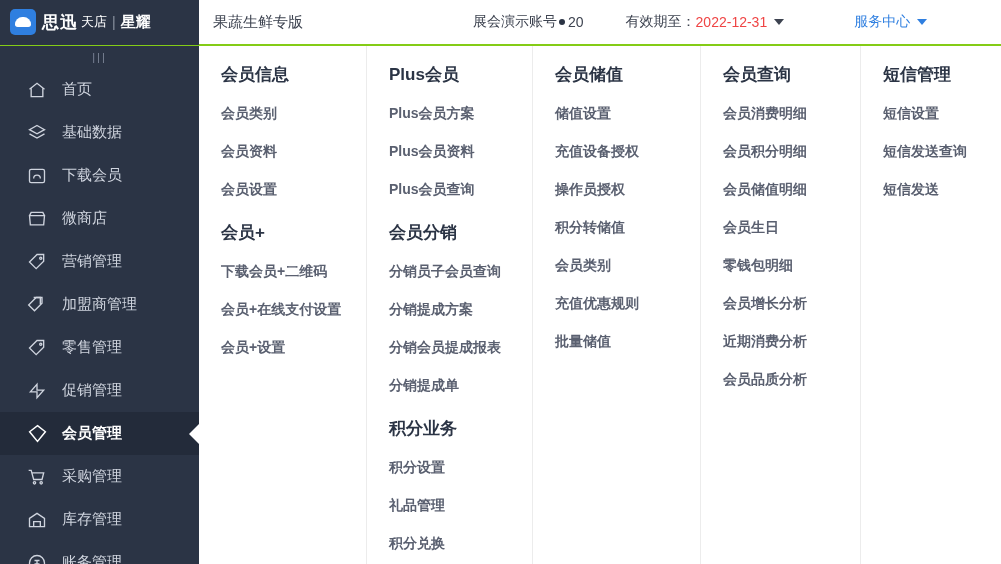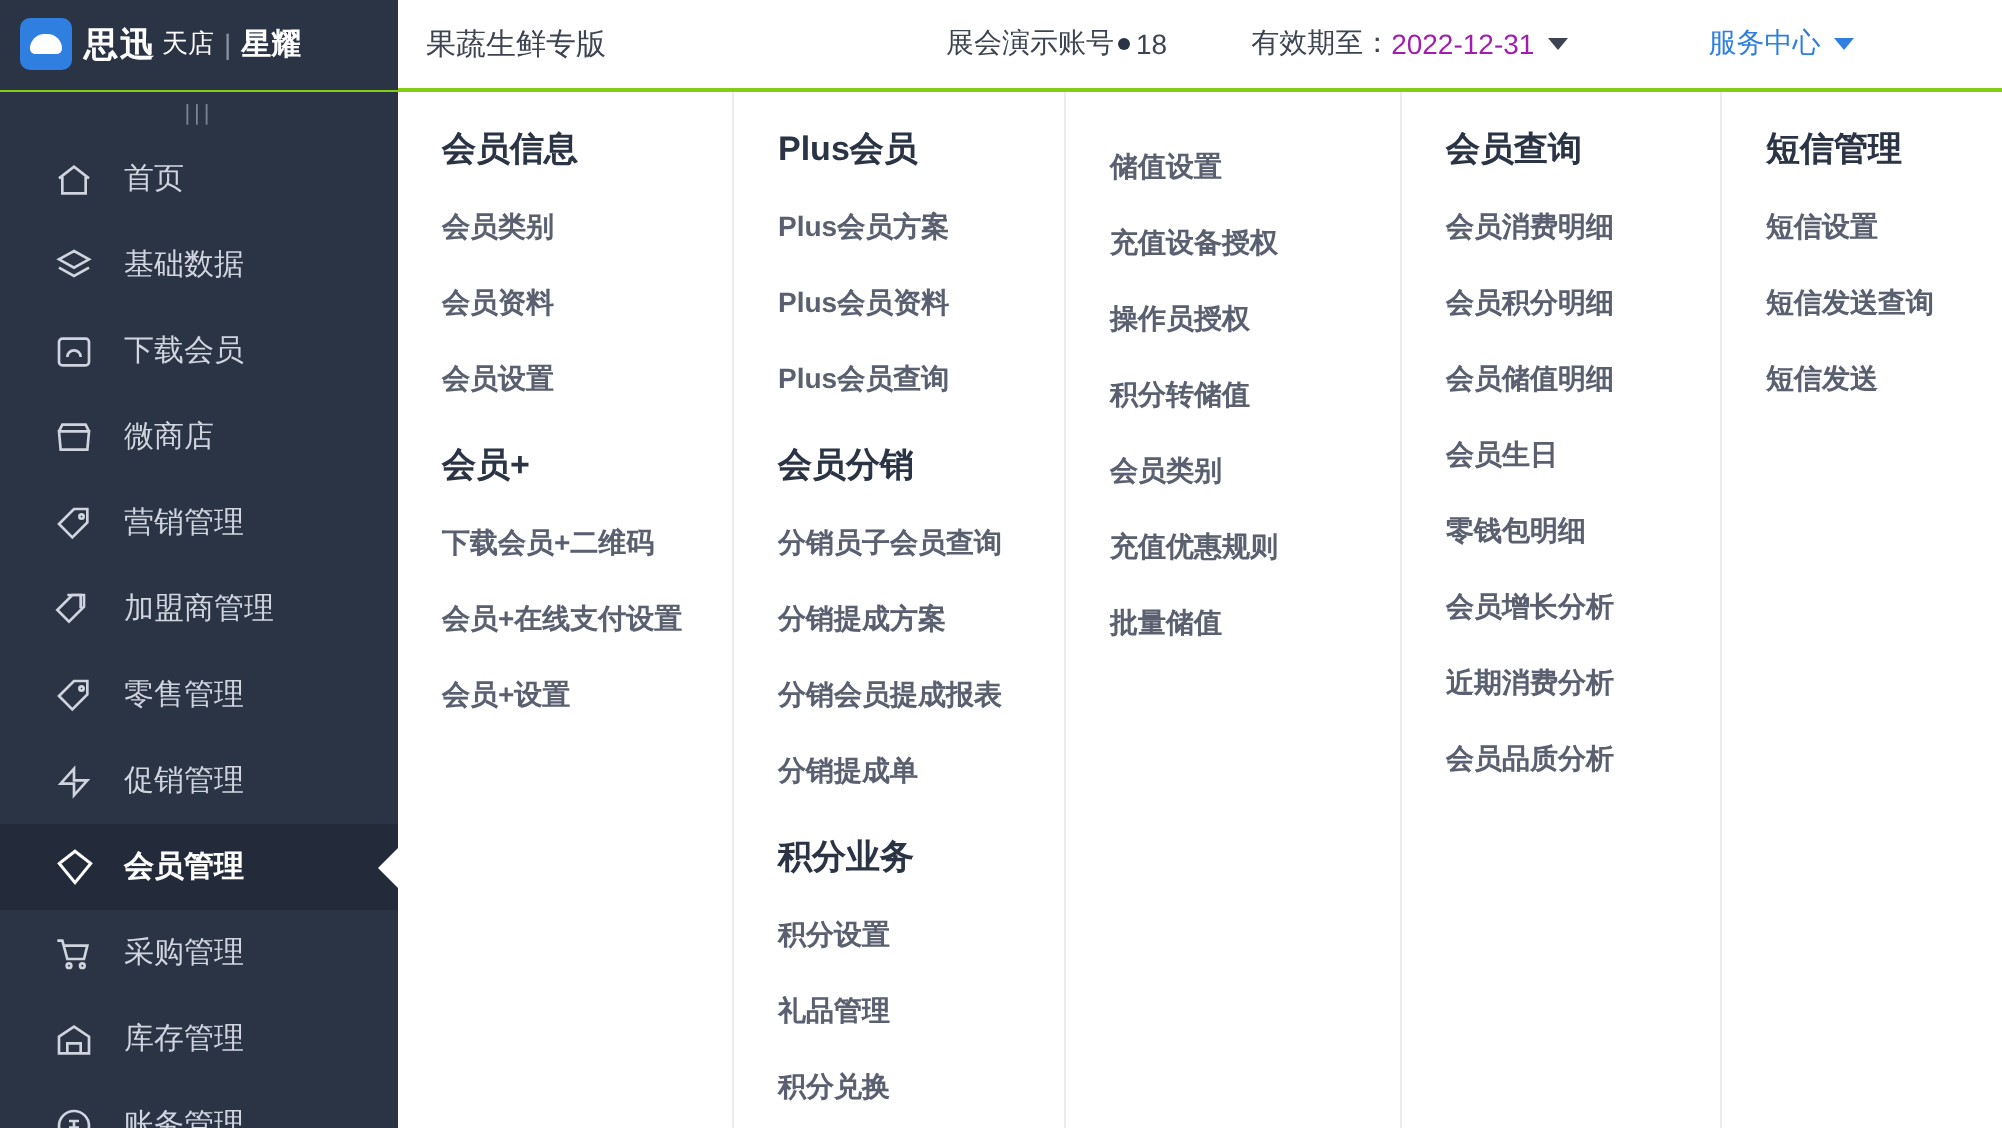--- a/index.html
+++ b/index.html
@@ -91,21 +91,21 @@
   .top-item {
     font-size: 14px;
     color: #3d4350;
     white-space: nowrap;
     display: flex;
     align-items: center;
   }
   .top-account { margin-left: 170px; }
   .top-expire { margin-left: 42px; }
   .top-service { margin-left: 70px; color: #2f7fe0; }
-  .link-blue { color: #a21caf; }
+  .link-blue { color: #ef4444; }
   .dot-badge {
     display: inline-block;
     width: 6px; height: 6px;
     border-radius: 50%;
     background: #2b3445;
     margin: 0 3px 0 2px;
   }
   .caret {
     display: inline-block;
     width: 0; height: 0;
@@ -225,21 +225,21 @@
       <span class="logo-sub">天店</span>
       <span class="logo-divider">|</span>
       <span class="logo-brand2">星耀</span>
     </div>
 
     <div class="edition">果蔬生鲜专版</div>
 
     <div class="top-item top-account">
       <span>展会演示账号</span>
       <span class="dot-badge"></span>
-      <span>18</span>
+      <span>20</span>
     </div>
 
     <div class="top-item top-expire">
       <span>有效期至：</span>
       <span class="link-blue">2022-12-31</span>
       <span class="caret"></span>
     </div>
 
     <div class="top-item top-service">
       <span>服务中心</span>
@@ -394,20 +394,21 @@
       <div class="mlink">分销会员提成报表</div>
       <div class="mlink">分销提成单</div>
       <div class="mtitle spaced">积分业务</div>
       <div class="mlink">积分设置</div>
       <div class="mlink">礼品管理</div>
       <div class="mlink">积分兑换</div>
       <div class="mlink">积分清零</div>
     </div>
 
     <div class="mcol mcol-w3">
+      <div class="mtitle">会员储值</div>
       <div class="mlink">储值设置</div>
       <div class="mlink">充值设备授权</div>
       <div class="mlink">操作员授权</div>
       <div class="mlink">积分转储值</div>
       <div class="mlink">会员类别</div>
       <div class="mlink">充值优惠规则</div>
       <div class="mlink">批量储值</div>
     </div>
 
     <div class="mcol mcol-w4">

